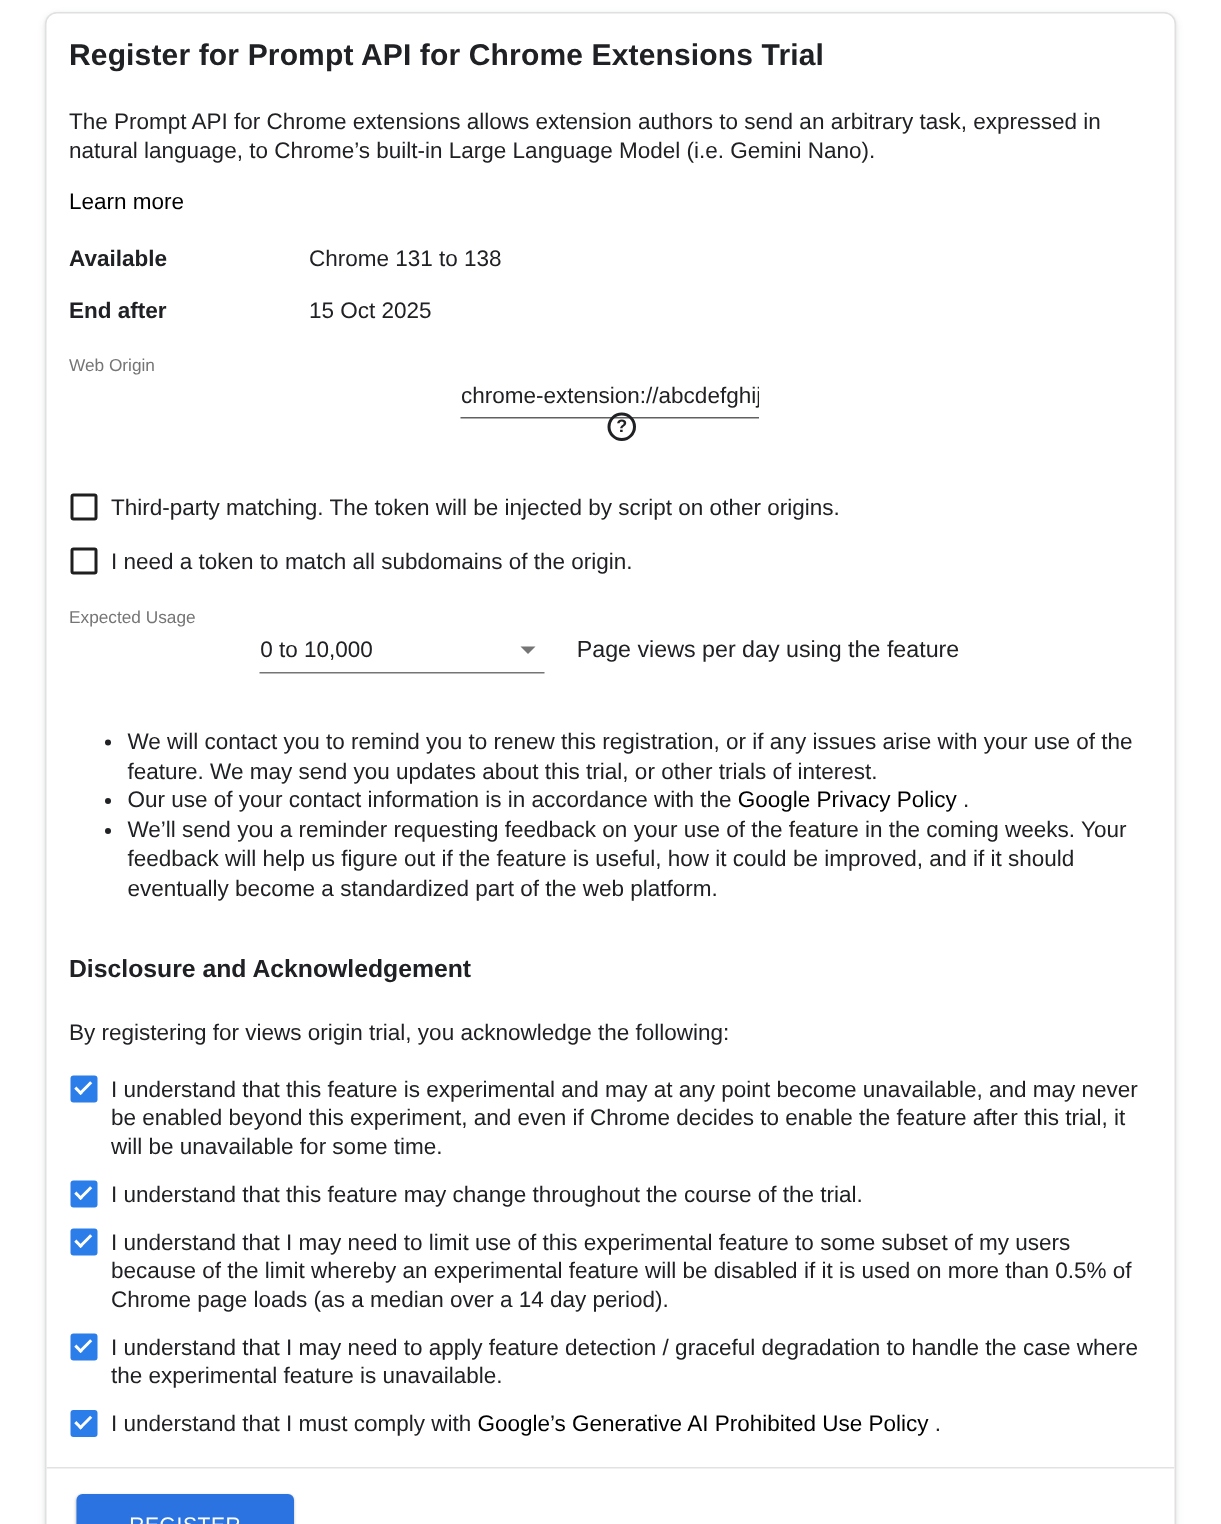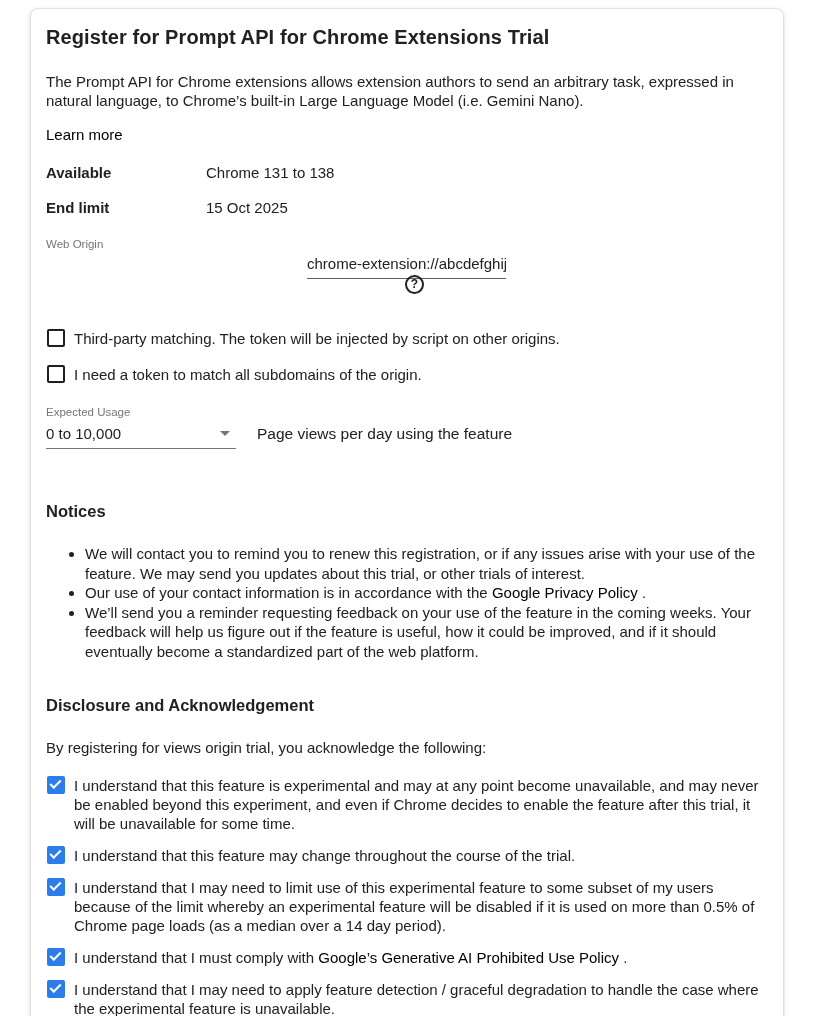--- a/index.html
+++ b/index.html
@@ -48,22 +48,22 @@
   .checkbox.unchecked { border: 2px solid #1f1f1f; background: #fff; }
   .checkbox.checked { background: #2b7de9; }
   .checkbox.checked::after {
     content: ""; position: absolute; left: 3px; top: 4px;
     width: 9px; height: 4px;
     border-left: 2px solid #fff; border-bottom: 2px solid #fff;
     transform: rotate(-45deg);
   }
   .options .check-row:last-child { margin-bottom: 22px; }
 
-  .usage-block { margin-bottom: 52px; }
-  .usage-row { display: flex; align-items: baseline; }
+  .usage-block { margin-bottom: 36px; }
+  .usage-row { display: flex; align-items: baseline; justify-content: center; }
   .select-wrap { width: 190px; flex: none; cursor: pointer; }
   .select-value {
     position: relative; font-size: 15px; line-height: 19px;
     border-bottom: 1px solid #757575; padding: 1px 18px 5px 0;
   }
   .dropdown-arrow {
     position: absolute; right: 6px; top: 8px;
     width: 0; height: 0; border-left: 5px solid transparent; border-right: 5px solid transparent;
     border-top: 5px solid #757575;
   }
@@ -97,21 +97,21 @@
       <h1 class="title">Register for Prompt API for Chrome Extensions Trial</h1>
 
       <p class="desc">The Prompt API for Chrome extensions allows extension authors to send an arbitrary task, expressed in natural language, to Chrome’s built-in Large Language Model (i.e. Gemini Nano).</p>
       <a class="learn-more" href="#">Learn more</a>
 
       <div class="detail-row">
         <div class="dlabel">Available</div>
         <div class="dvalue">Chrome 131 to 138</div>
       </div>
       <div class="detail-row last">
-        <div class="dlabel">End limit</div>
+        <div class="dlabel">End after</div>
         <div class="dvalue">15 Oct 2025</div>
       </div>
 
       <div class="origin-field">
         <label class="field-label">Web Origin</label>
         <div class="origin-row">
           <input class="text-input" type="text" value="chrome-extension://abcdefghijklmnopqrstuvwxyz" style="">
           <span class="help-icon">?</span>
         </div>
       </div>
@@ -133,21 +133,20 @@
           <div class="select-wrap">
             <div class="select-value">
               <span>0 to 10,000</span>
               <span class="dropdown-arrow"></span>
             </div>
           </div>
           <div class="usage-desc">Page views per day using the feature</div>
         </div>
       </div>
 
-      <h2 class="section">Notices</h2>
       <ul class="notices">
         <li>
           <span>We will contact you to remind you to renew this registration, or if any issues arise with your use of the feature. We may send you updates about this trial, or other trials of interest.</span><a class="inline-link" href="#"></a><span></span>
         </li>
         <li>
           <span>Our use of your contact information is in accordance with the </span><a class="inline-link" href="#">Google Privacy Policy</a><span> .</span>
         </li>
         <li>
           <span>We’ll send you a reminder requesting feedback on your use of the feature in the coming weeks. Your feedback will help us figure out if the feature is useful, how it could be improved, and if it should eventually become a standardized part of the web platform.</span><a class="inline-link" href="#"></a><span></span>
         </li>
@@ -164,25 +163,25 @@
         <div class="check-row">
           <span class="checkbox checked"></span>
           <span class="check-label"><span>I understand that this feature may change throughout the course of the trial.</span><a class="inline-link" href="#"></a><span></span></span>
         </div>
         <div class="check-row">
           <span class="checkbox checked"></span>
           <span class="check-label"><span>I understand that I may need to limit use of this experimental feature to some subset of my users because of the limit whereby an experimental feature will be disabled if it is used on more than 0.5% of Chrome page loads (as a median over a 14 day period).</span><a class="inline-link" href="#"></a><span></span></span>
         </div>
         <div class="check-row">
           <span class="checkbox checked"></span>
-          <span class="check-label"><span>I understand that I must comply with </span><a class="inline-link" href="#">Google’s Generative AI Prohibited Use Policy</a><span> .</span></span>
+          <span class="check-label"><span>I understand that I may need to apply feature detection / graceful degradation to handle the case where the experimental feature is unavailable.</span><a class="inline-link" href="#"></a><span></span></span>
         </div>
         <div class="check-row">
           <span class="checkbox checked"></span>
-          <span class="check-label"><span>I understand that I may need to apply feature detection / graceful degradation to handle the case where the experimental feature is unavailable.</span><a class="inline-link" href="#"></a><span></span></span>
+          <span class="check-label"><span>I understand that I must comply with </span><a class="inline-link" href="#">Google’s Generative AI Prohibited Use Policy</a><span> .</span></span>
         </div>
       </div>
 
     </div>
 
     <div class="card-footer">
       <button class="register-btn">REGISTER</button>
     </div>
   </div>
 </div>

